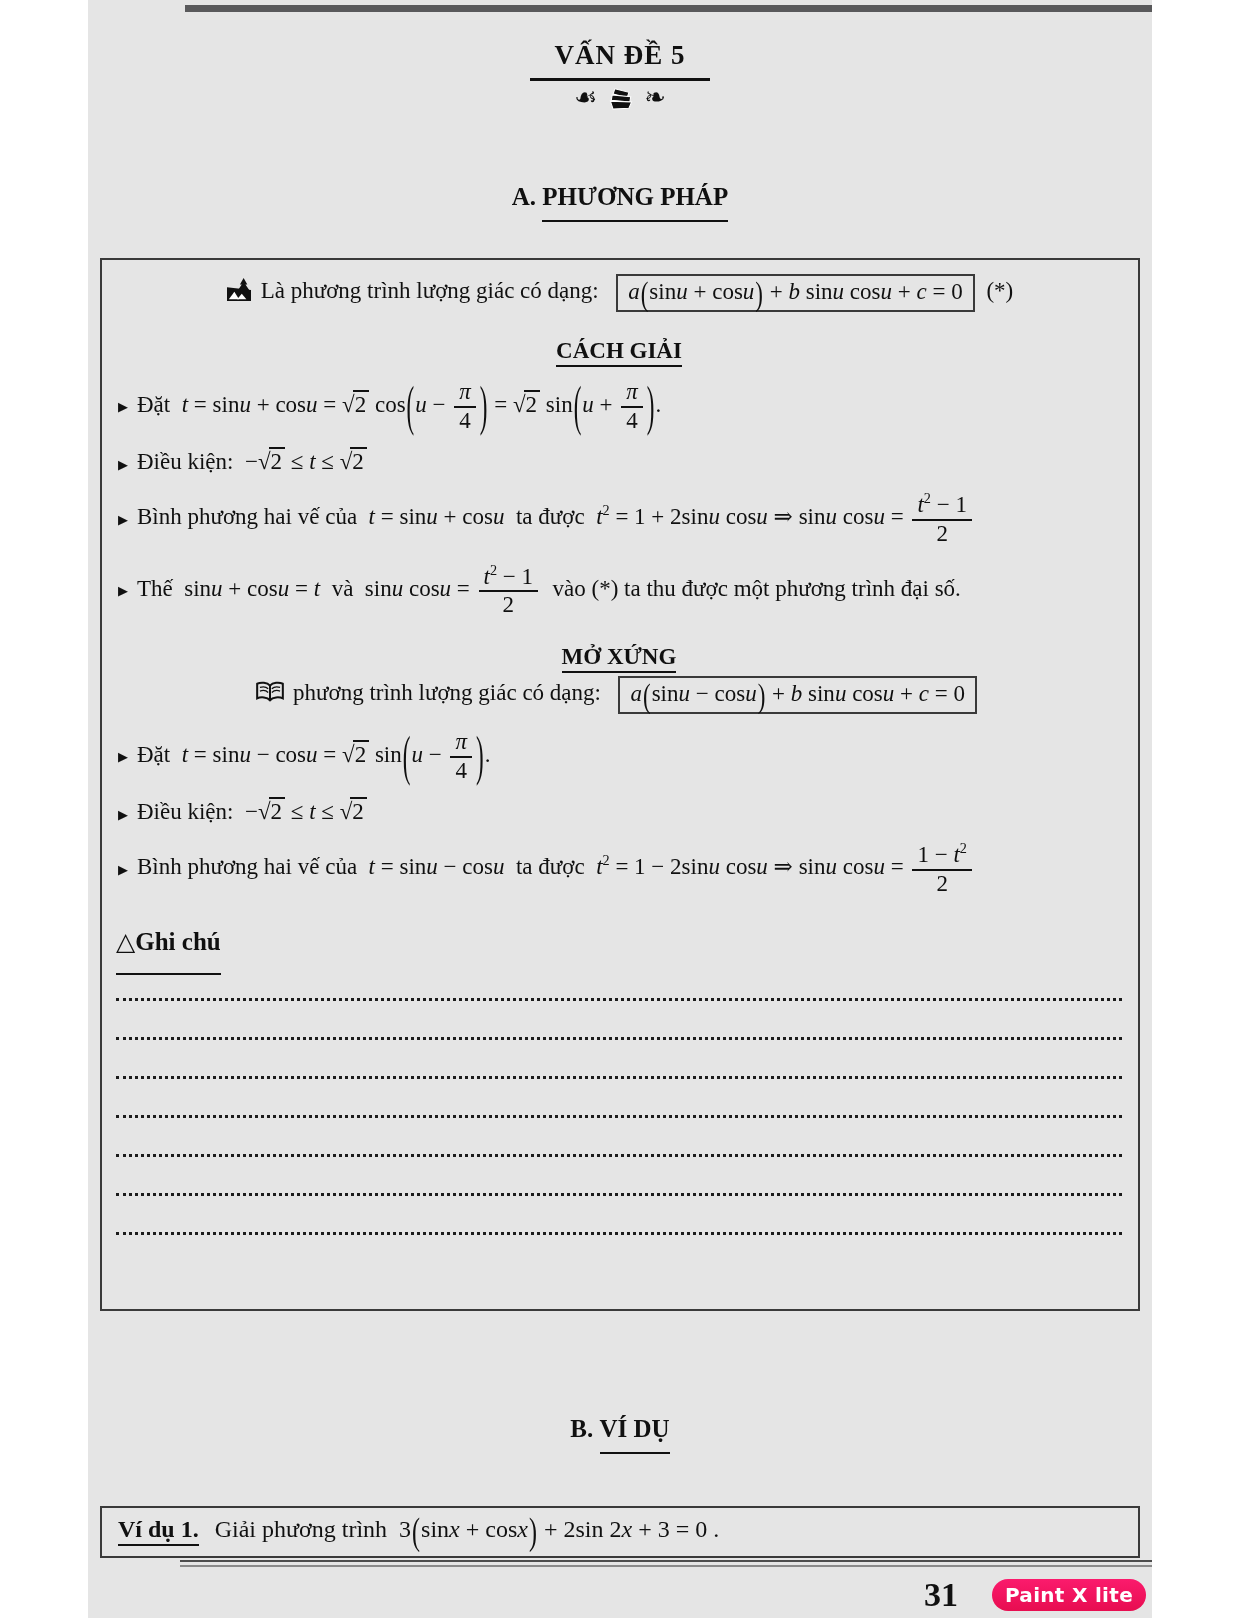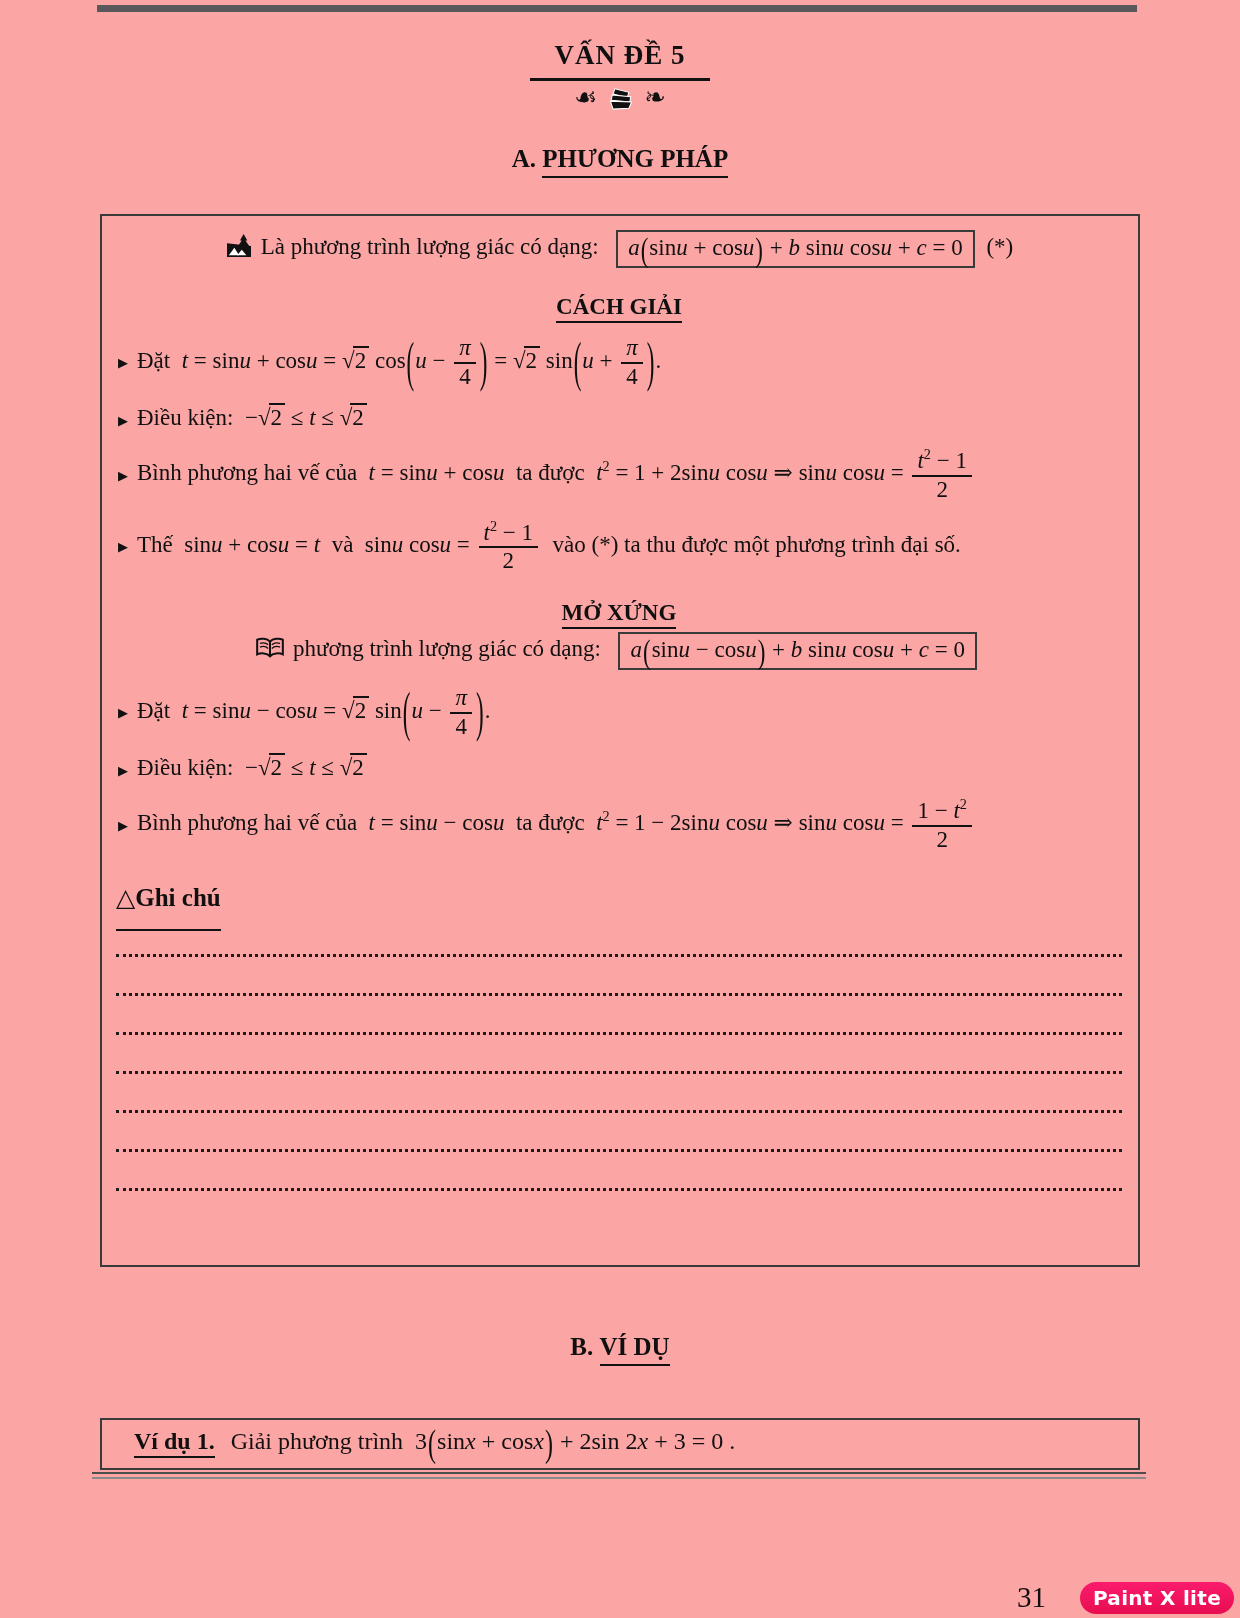--- a/index.html
+++ b/index.html
@@ -1,34 +1,34 @@
 <!DOCTYPE html>
 <html><head>
 <meta charset="utf-8">
 <style>
   html,body { margin:0; padding:0; background:#ffffff; }
   .page {
-    position:relative; width:1240px; height:1618px; margin:0 auto;
-    background:#fca5a5; color:#101010; overflow:hidden;
+    position:relative; width:1064px; height:1618px; margin:0 auto;
+    background:#e5e5e5; color:#101010; overflow:hidden;
     font-family:"Liberation Serif","DejaVu Serif",serif;
   }
   .top-rule { position:absolute; top:5px; left:97px; width:1040px; height:7px; background:#59595b; }
 
   .kicker-wrap { text-align:center; padding-top:40px; }
   .kicker {
     display:inline-block; font-size:27px; font-weight:bold; letter-spacing:1px;
     border-bottom:3px solid #111; padding:0 24px 7px 24px;
   }
   .title { text-align:center; font-size:38px; font-weight:bold; line-height:1.35; margin-top:12px; letter-spacing:0.5px; }
   .ornament { text-align:center; margin-top:2px; font-size:26px; line-height:1; }
   .ornament .fleuron { display:inline-block; vertical-align:middle; }
   .ornament svg { vertical-align:middle; margin:0 2px; }
 
   .sec-heading { text-align:center; font-size:25px; font-weight:bold; margin:34px 0 0 0; }
-  .sec-heading .u, .uline { display:inline-block; border-bottom:2.5px solid #111; padding-bottom:3px; }
+  .sec-heading .u, .uline { display:inline-block; border-bottom:2.5px solid #111; padding-bottom:9px;margin-top:38px; }
 
   .method-box {
     width:1040px; height:1053px; margin:36px auto 0 auto; box-sizing:border-box;
     border:2px solid #3a3a3a; padding:8px 16px 0 14px; overflow:hidden;
   }
   .intro-row { font-size:23px; margin-top:6px; white-space:nowrap;text-align:center; }
   .intro-row .icon { display:inline-block; vertical-align:middle; margin-right:8px; }
   .sub-heading { text-align:center; font-size:23px; font-weight:bold; margin:26px 0 6px 0; }
   .sub-heading .u { border-bottom:2.5px solid #111; padding-bottom:2px; }
 
@@ -49,28 +49,28 @@
         font-weight:400; padding:0 1px; }
   .fbox { display:inline-block; vertical-align:middle; border:2px solid #3a3a3a; padding:3px 10px; margin:0 6px; }
 
   .notes-title { font-size:25px; font-weight:bold; margin-top:30px; }
   .notes-title .u { border-bottom:2.5px solid #111; padding-bottom:18px; }
   .notes-lines { margin-top:6px; }
   .dotline { height:36px; border-bottom:3.5px dotted #1c1c1c; }
 
   .example-box {
     width:1040px; margin:52px auto 0 auto; box-sizing:border-box;
-    border:2px solid #3a3a3a; padding:8px 16px 10px 32px; font-size:24px; white-space:nowrap;
+    border:2px solid #3a3a3a; padding:8px 16px 10px 16px; font-size:24px; white-space:nowrap;
   }
   .ex-label { font-weight:bold; display:inline-block; border-bottom:2.5px solid #111; padding-bottom:1px; margin-right:16px; }
 
   .double-rule { width:1054px; margin:2px 0 0 92px; height:3px;
                  border-top:2px solid #4d4d4d; border-bottom:2px solid #8a8a8a; }
   .footer-row { position:absolute; right:6px; bottom:4px; display:flex; align-items:center; }
-  .pageno { font-size:29px; font-weight:normal; margin-right:34px; }
+  .pageno { font-size:34px; font-weight:bold; margin-right:34px; }
   .badge {
     background:linear-gradient(180deg,#fb1b6d 0%,#e70d50 100%);
     color:#fff; font-family:"DejaVu Sans",sans-serif; font-weight:bold; font-size:20px;
     padding:4px 13px; border-radius:16px; letter-spacing:0.3px;
   }
 </style>
 </head>
 <body>
 
 <div class="page">

